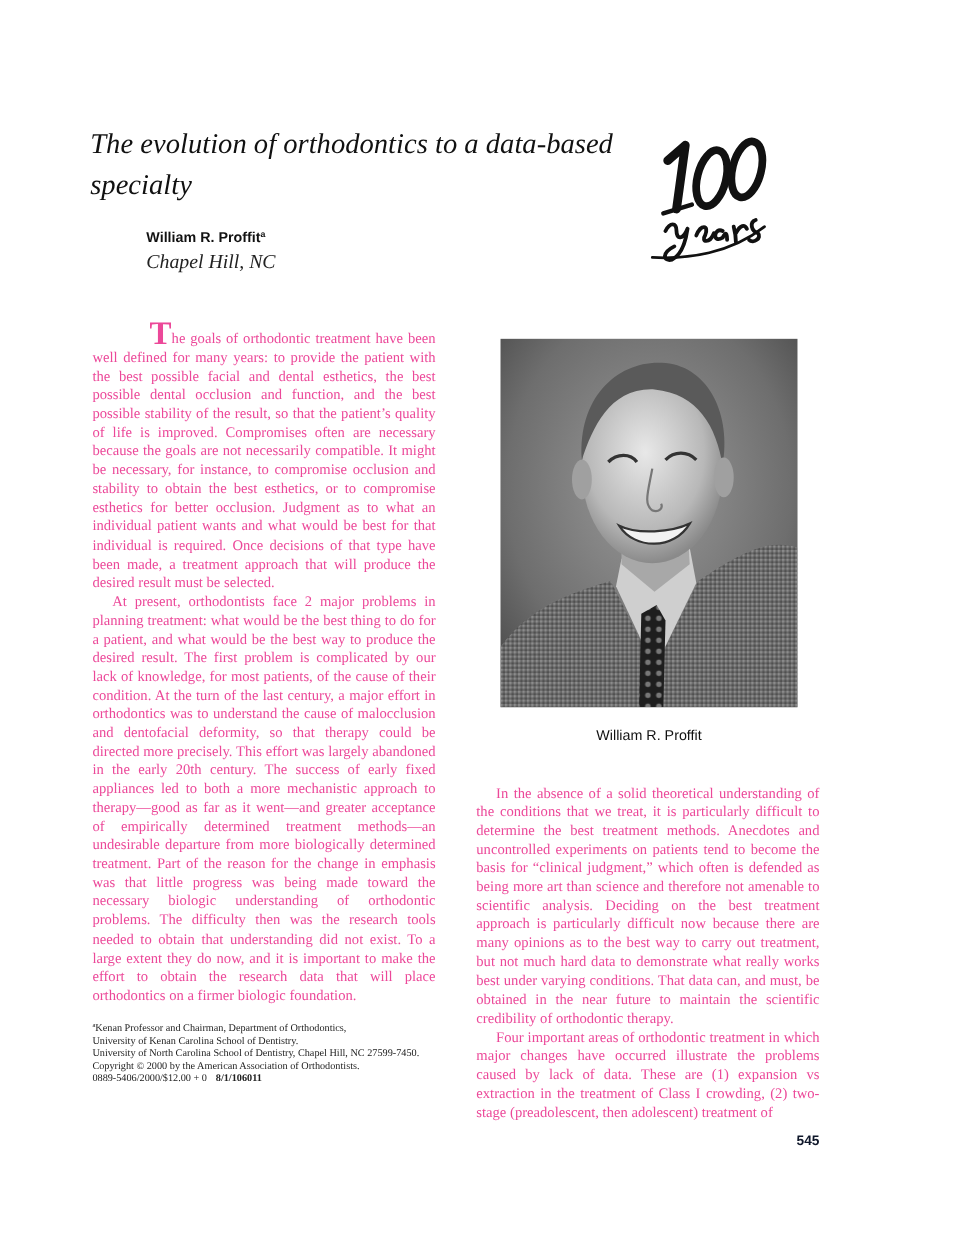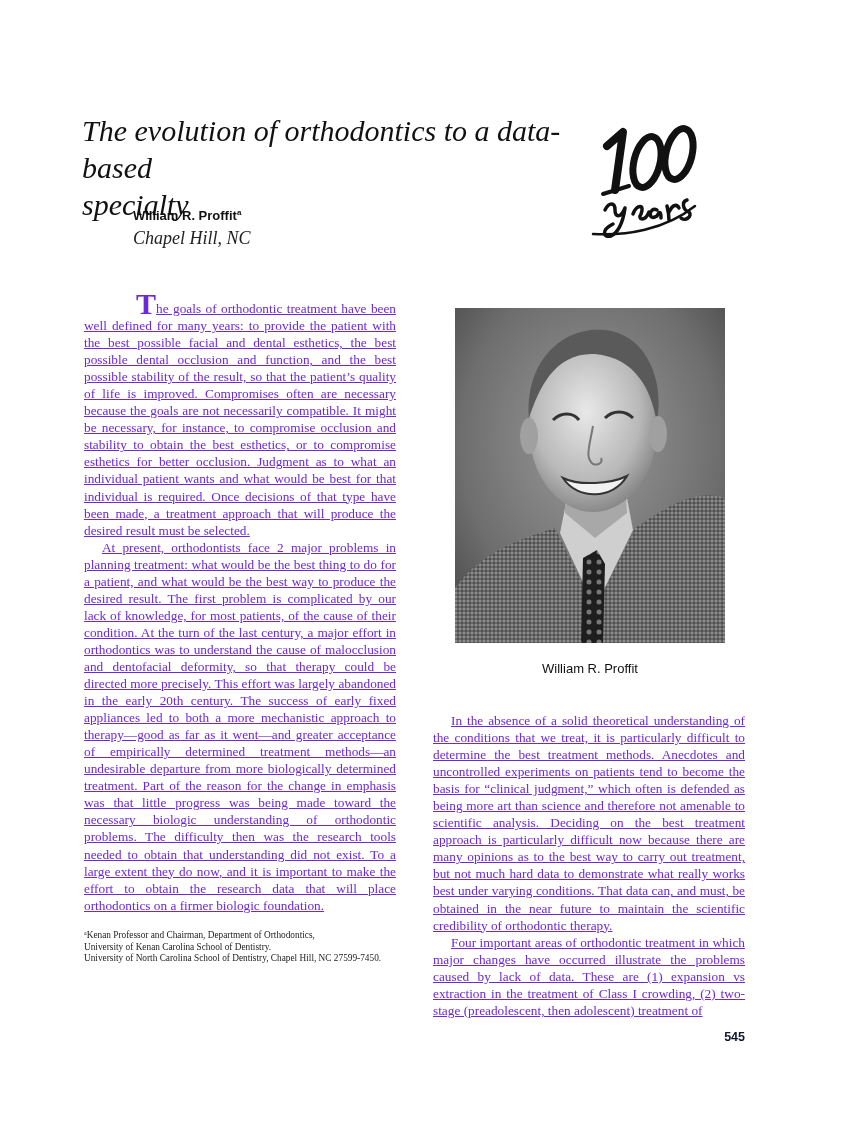--- a/index.html
+++ b/index.html
@@ -1,37 +1,37 @@
 <!DOCTYPE html>
 <html><head>
 <meta charset="utf-8">
 <style>
   html, body { margin: 0; padding: 0; background: #ffffff; }
   body { width: 866px; height: 1122px; position: relative; overflow: hidden; color: #111; }
 
   .title {
     position: absolute; left: 82px; top: 112px; width: 500px;
     font-family: "Liberation Serif", serif; font-style: italic;
-    font-size: 30px; line-height: 37px; color: #111; margin: 0; font-weight: normal;
+    font-size: 26px; line-height: 37px; color: #111; margin: 0; font-weight: normal;
   }
   .author {
     position: absolute; left: 133px; top: 208px;
     font-family: "Liberation Sans", sans-serif; font-weight: bold; font-size: 13px; color: #111;
   }
   .author sup { font-size: 8px; vertical-align: 5px; }
   .affil {
     position: absolute; left: 133px; top: 228px;
     font-family: "Liberation Serif", serif; font-style: italic; font-size: 18px; color: #222;
   }
 
   .logo { position: absolute; left: 585px; top: 118px; width: 120px; height: 130px; }
 
   .col {
     position: absolute; font-family: "Liberation Serif", serif;
-    font-size: 13.3px; line-height: 17.05px; text-align: justify; color: #6d28d9; text-decoration: underline;
+    font-size: 13.3px; line-height: 17.05px; text-align: justify; color: #ec4899;
   }
   .col p { margin: 0; text-indent: 18px; }
   .col p.first { text-indent: 0; }
   .left-col { left: 84px; top: 294px; width: 312px; }
   .right-col { left: 433px; top: 712px; width: 312px; }
 
   .dropcap {
     font-family: "Liberation Serif", serif; font-weight: bold; font-size: 30px;
     line-height: 20px; display: inline-block; margin-left: 52px; vertical-align: -1px;
   }
@@ -150,15 +150,17 @@
 
 <div class="col right-col">
   <p>In the absence of a solid theoretical understanding of the conditions that we treat, it is particularly difficult to determine the best treatment methods. Anecdotes and uncontrolled experiments on patients tend to become the basis for “clinical judgment,” which often is defended as being more art than science and therefore not amenable to scientific analysis. Deciding on the best treatment approach is particularly difficult now because there are many opinions as to the best way to carry out treatment, but not much hard data to demonstrate what really works best under varying conditions. That data can, and must, be obtained in the near future to maintain the scientific credibility of orthodontic therapy.</p>
   <p>Four important areas of orthodontic treatment in which major changes have occurred illustrate the problems caused by lack of data. These are (1) expansion vs extraction in the treatment of Class I crowding, (2) two-stage (preadolescent, then adolescent) treatment of</p>
 </div>
 
 <div class="footnote">
   <div><sup>a</sup><span>Kenan Professor and Chairman, Department of Orthodontics,</span></div>
   <div>University of Kenan Carolina School of Dentistry.</div>
   <div>University of North Carolina School of Dentistry, Chapel Hill, NC 27599-7450.</div>
+  <div>Copyright © 2000 by the American Association of Orthodontists.</div>
+  <div><span>0889-5406/2000/$12.00 + 0</span><span class="bold">8/1/106011</span></div>
 </div>
 
 <div class="page-number">545</div>
 
 </body></html>

